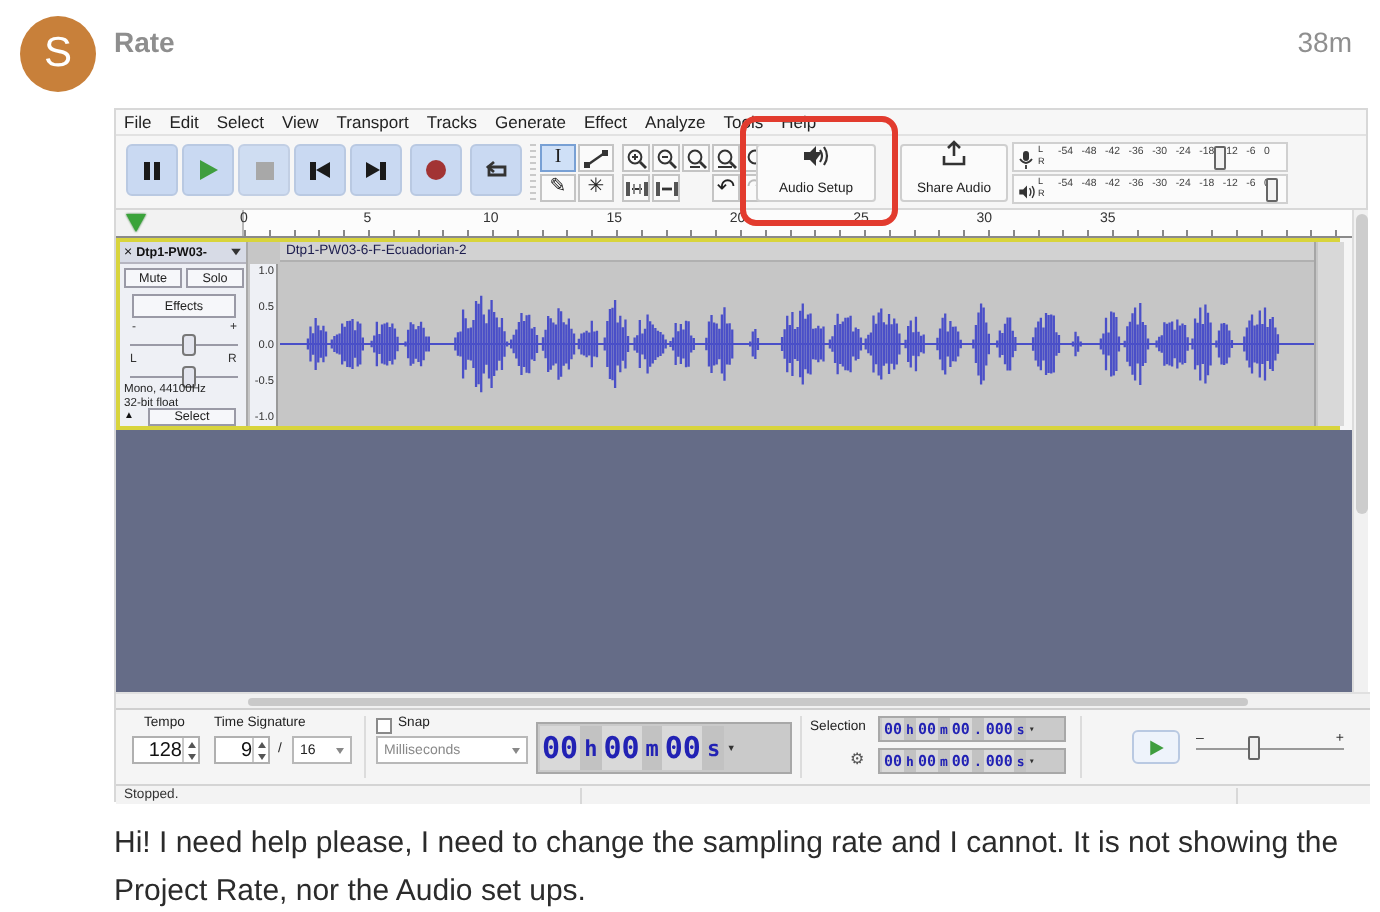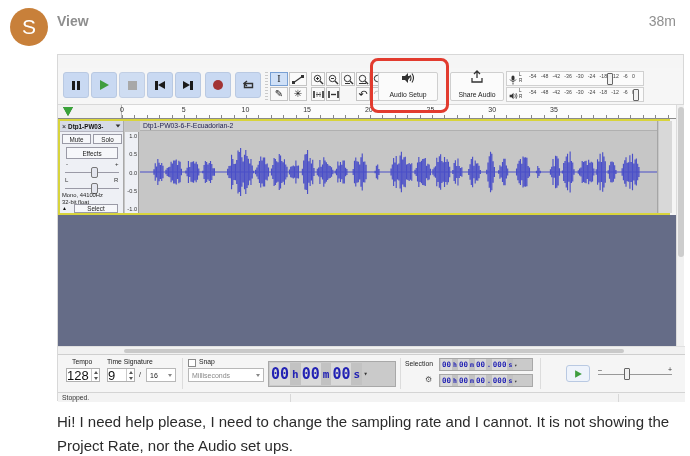--- a/index.html
+++ b/index.html
@@ -94,21 +94,21 @@
 
   .darkarea { left:0; top:160px; width:618px; height:131px; background:#656c87; }
 
   .hsb { left:0; top:291px; width:627px; height:8px; background:#f1f1f1; border-top:1px solid #e0e0e0; }
   .hsb .thumb { left:66px; top:2px; width:500px; height:4px; background:#c9c9c9; border-radius:2px; }
 
   
   .btoolbar { left:0; top:299px; width:627px; height:38px; background:#f5f5f5; border-top:1px solid #cfcfcf; }
   .blab { font-size:6.8px; color:#222; top:3px; }
   .spin { top:13px; height:14px; border:1px solid #b0b0b0; background:#fff; display:flex; align-items:center; }
-  .spin .val { position:static; flex:1; text-align:left; font-size:13px; }
+  .spin .val { position:static; flex:1; text-align:right; font-size:10px; }
   .spin .ud { position:static; width:8px; height:100%; border-left:1px solid #c9c9c9; display:flex; flex-direction:column; align-items:center; justify-content:space-around; }
   .uarr { position:static; width:0; height:0; border-left:2.5px solid transparent; border-right:2.5px solid transparent; border-bottom:3px solid #555; }
   .darr { position:static; width:0; height:0; border-left:2.5px solid transparent; border-right:2.5px solid transparent; border-top:3px solid #555; }
   .combo { top:13px; height:14px; border:1px solid #b8b8b8; background:#fff; display:flex; align-items:center; padding:0 3px; }
   .combo .val { position:static; flex:1; font-size:7px; color:#888; white-space:nowrap; overflow:hidden; }
   .combo .darr { border-top-color:#888; }
   .checkbox { top:4px; width:8px; height:8px; border:1px solid #8a8a8a; background:#fff; }
   .vline { top:3px; width:1px; height:31px; background:#dcdcdc; }
 
   .timebig { left:210px; top:6px; width:128px; height:26px; background:#cacaca; border:1px solid #a8a8a8;
@@ -134,26 +134,39 @@
 
   .statusbar { left:0; top:337px; width:627px; height:10px; background:#f3f3f3; border-top:1px solid #d4d4d4; }
   .statusbar .msg { left:4px; top:1px; font-size:6.8px; color:#333; }
   .statusbar .seg { top:1px; width:1px; height:8px; background:#d8d8d8; }
 </style>
 </head>
 <body>
 
 <div class="post-header">
   <div class="avatar">S</div>
-  <div class="author">View</div>
+  <div class="author">Rate</div>
   <div class="timestamp">38m</div>
 </div>
 
 <div class="aud">
 
+  <div class="menubar" id="menubar">
+      <span>File</span>
+      <span>Edit</span>
+      <span>Select</span>
+      <span>View</span>
+      <span>Transport</span>
+      <span>Tracks</span>
+      <span>Generate</span>
+      <span>Effect</span>
+      <span>Analyze</span>
+      <span>Tools</span>
+      <span>Help</span>
+    </div>
 
   <div class="toolbar">
 
     <div class="tbtn" style="left:5px">
         <span class="i-pause"></span>
       </div>
     <div class="tbtn" style="left:33px">
         <span class="i-play"></span>
       </div>
     <div class="tbtn disabled" style="left:61px">

